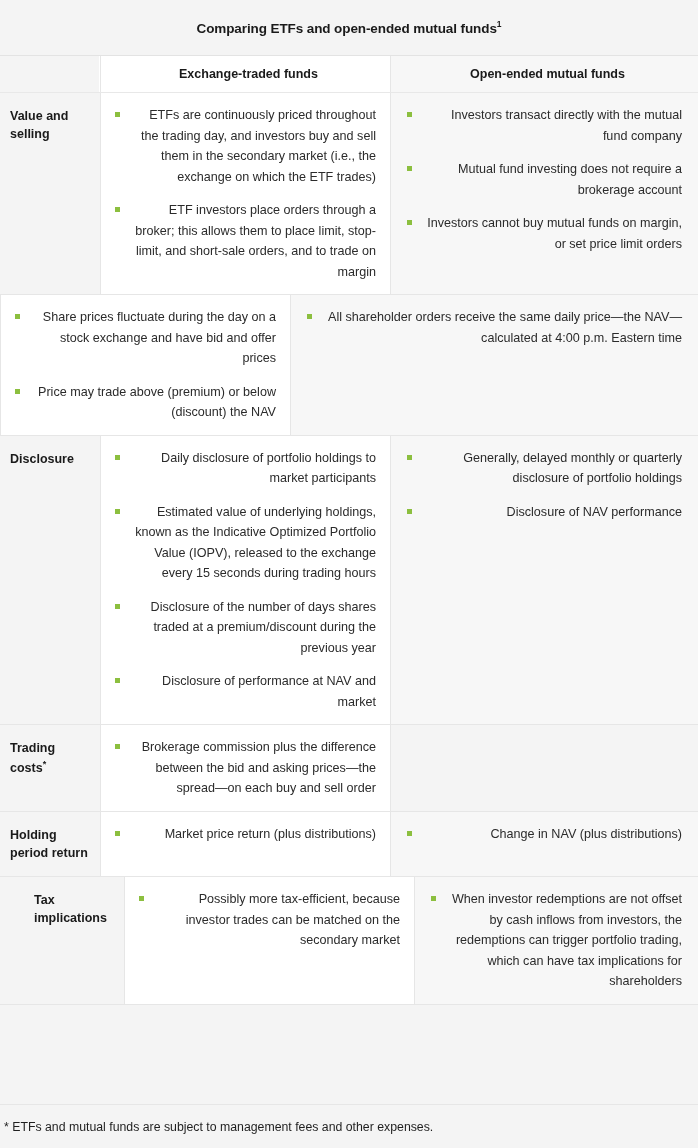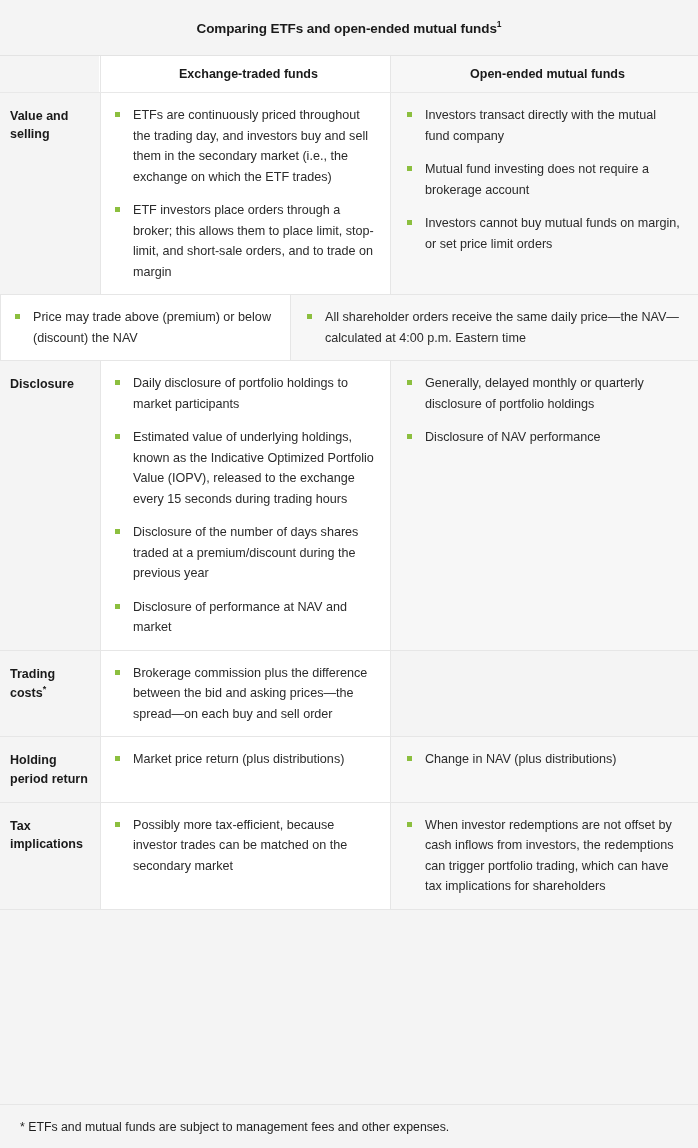--- a/index.html
+++ b/index.html
@@ -74,21 +74,21 @@
     color: #1a1a1a;
     padding-left: 8px;
   }
 
   
   .row {
     display: flex;
     border-bottom: 1px solid #e6e6e6;
     background: #f4f4f4;
   }
-  .row:last-of-type { border-bottom: 1px solid #e6e6e6; }
+  .row:last-of-type { border-bottom: 1px solid #e6e6e6; padding-left: 24px; }
 
   .cell-label {
     width: 100px;
     padding: 14px 10px 14px 10px;
     background: #f4f4f4;
   }
   .row-label {
     font-size: 12.5px;
     font-weight: bold;
     color: #1a1a1a;
@@ -105,21 +105,21 @@
     border-left: 1px solid #e6e6e6;
     border-right: 1px solid #e6e6e6;
     padding: 12px 14px 12px 12px;
   }
   .cell-mf {
     flex: 1;
     background: #f7f7f7;
     padding: 12px 16px 12px 14px;
   }
 
-  ul.bullets { list-style: none; }
+  ul.bullets { list-style: none; text-align: right; }
   ul.bullets li {
     position: relative;
     padding-left: 20px;
     margin-bottom: 13px;
     font-size: 12.6px;
     line-height: 1.63;
     color: #2b2b2b;
   }
   ul.bullets li:last-child { margin-bottom: 0; }
   ul.bullets li::before {
@@ -135,21 +135,21 @@
   
   .footnote {
     position: absolute;
     left: 0;
     right: 0;
     bottom: 0;
     height: 44px;
     background: #f4f4f4;
     display: flex;
     align-items: center;
-    padding: 0 20px;
+    padding: 0 4px;
     border-top: 1px solid #e6e6e6;
   }
   .footnote-text {
     font-size: 12.3px;
     color: #1f1f1f;
   }
   .body-stack { position: relative; }
 </style>
 </head>
 <body>
@@ -187,20 +187,21 @@
           <ul class="bullets">
             <li>Investors transact directly with the mutual fund company</li>
             <li>Mutual fund investing does not require a brokerage account</li>
             <li>Investors cannot buy mutual funds on margin, or set price limit orders</li>
           </ul>
         </div>
       </div>
       <div class="row">
         <div class="cell-etf">
           <ul class="bullets">
+            <li>Share prices fluctuate during the day on a stock exchange and have bid and offer prices</li>
             <li>Price may trade above (premium) or below (discount) the NAV</li>
           </ul>
         </div>
         <div class="cell-mf">
           <ul class="bullets">
             <li>All shareholder orders receive the same daily price—the NAV—calculated at 4:00 p.m. Eastern time</li>
           </ul>
         </div>
       </div>
       <div class="row">

